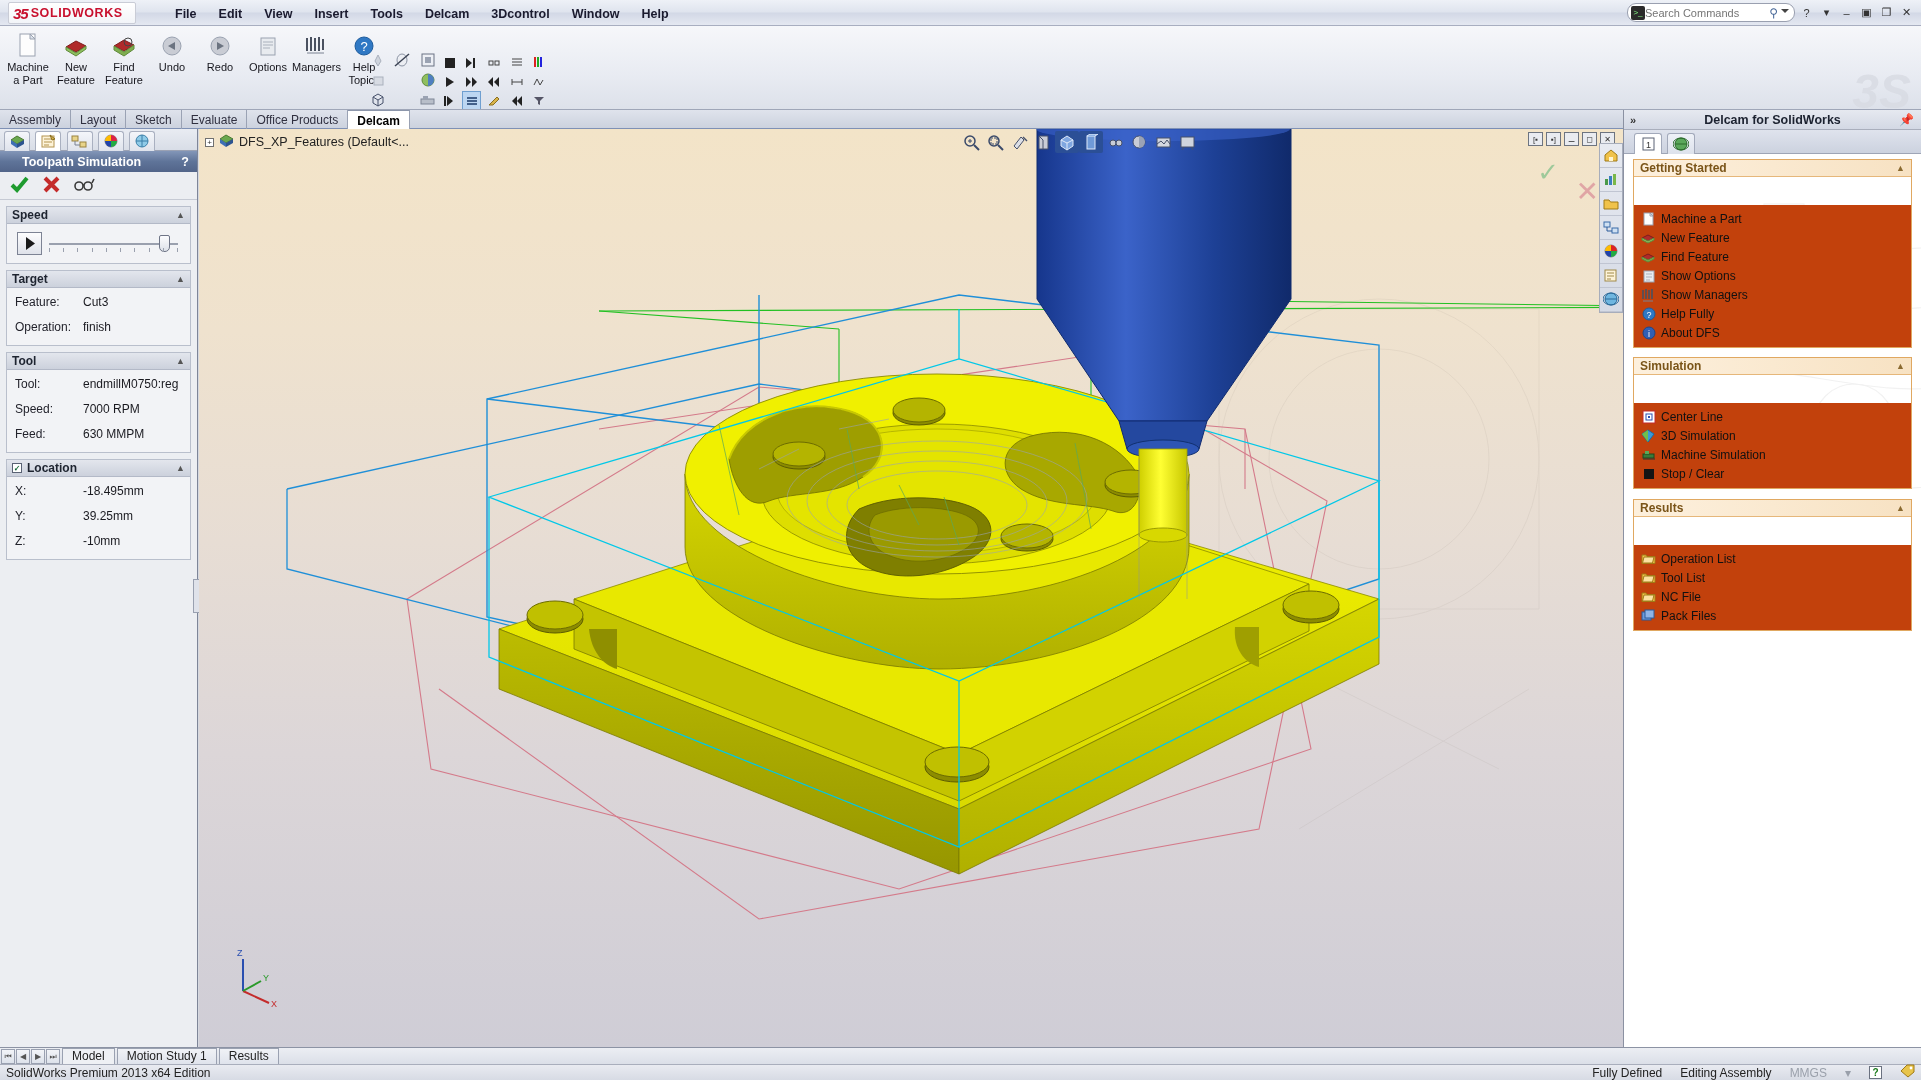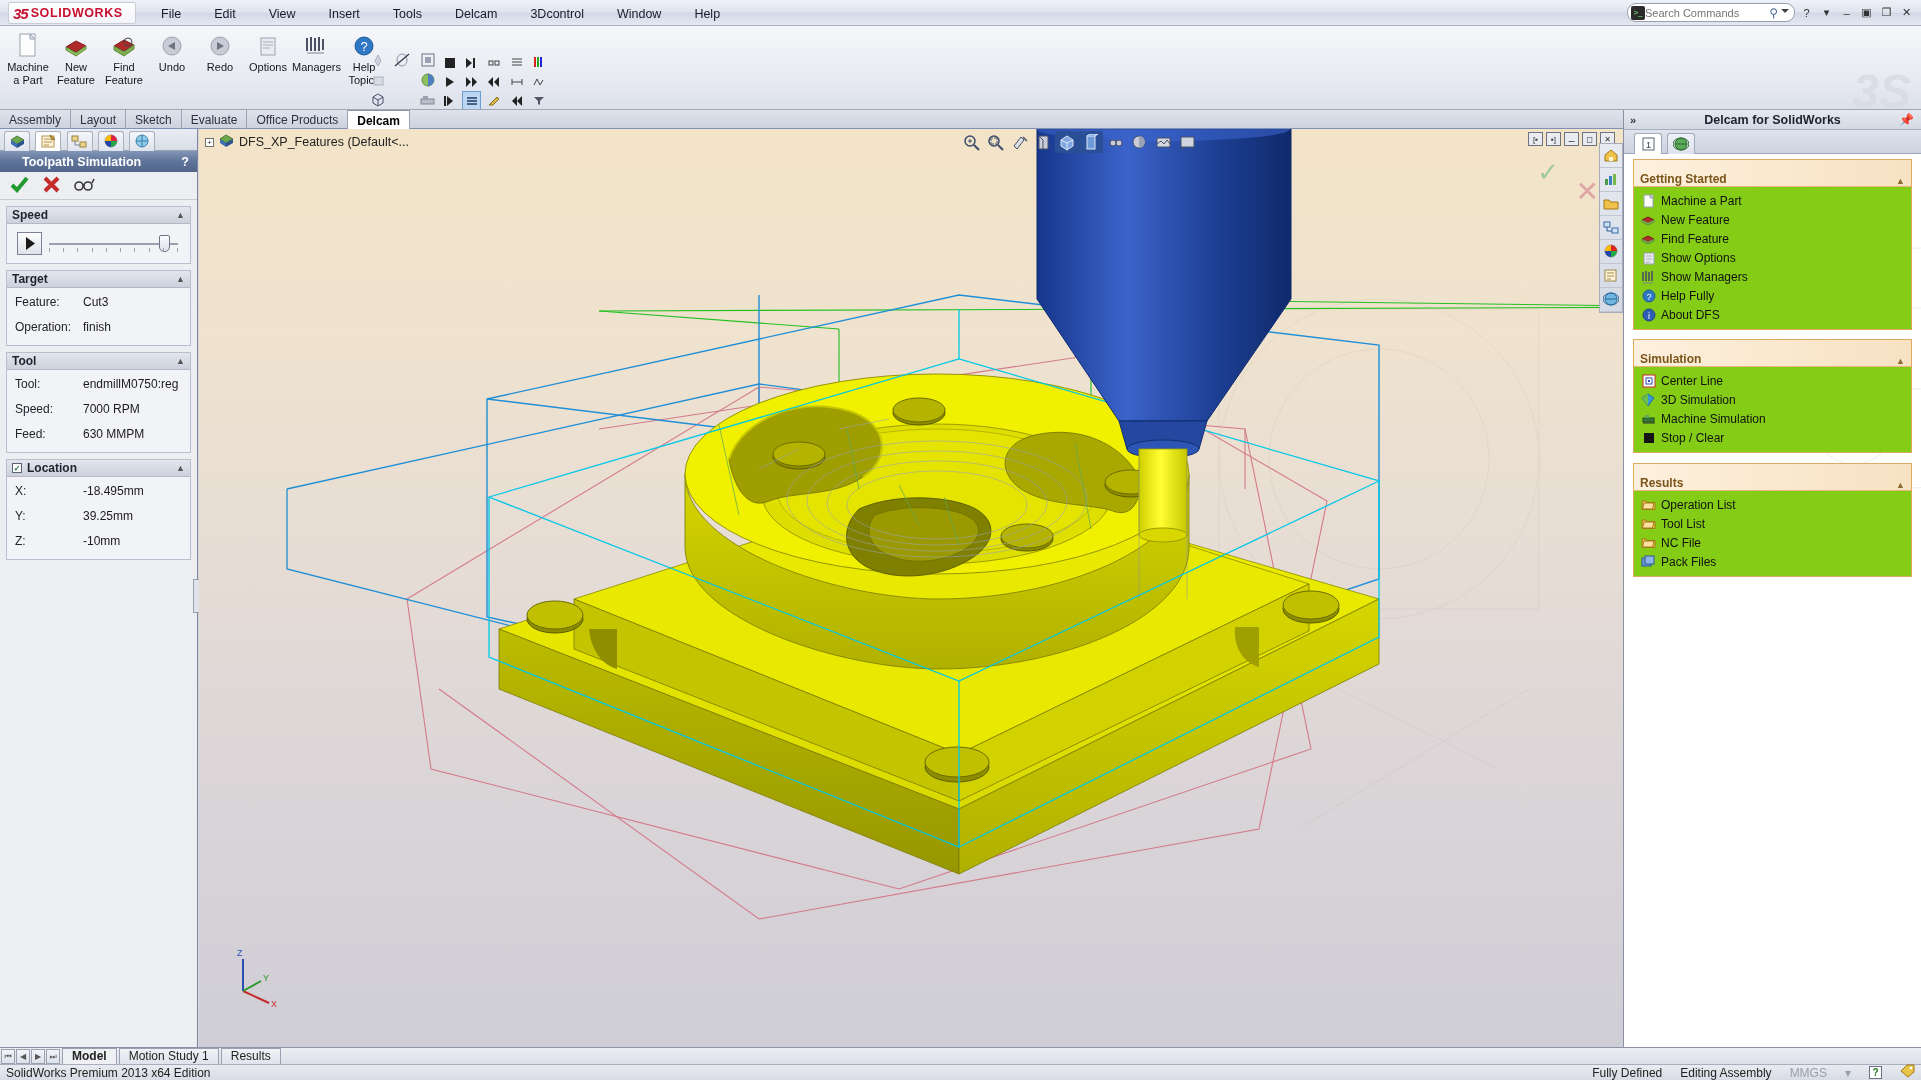--- a/index.html
+++ b/index.html
@@ -19,21 +19,21 @@
     border-bottom:1px solid #a8aec0;
   }
   .sw-logo {
     position:absolute; left:8px; top:2px; width:128px; height:22px;
     background:linear-gradient(to bottom,#fff,#f2f4f8);
     border:1px solid #c9ccd6; border-radius:2px;
     display:flex; align-items:center; padding-left:4px;
   }
   .sw-logo .mark { color:#c8102e; font-size:15px; font-weight:bold; font-style:italic; letter-spacing:-1px;}
   .sw-logo .name { color:#c8102e; font-size:12.5px; font-weight:bold; letter-spacing:0.6px; margin-left:3px;}
-  .menubar { position:absolute; left:150px; top:4px; height:20px; display:flex; gap:11px; }
+  .menubar { position:absolute; left:164px; top:4px; height:20px; display:flex; gap:0px;font-weight:bold; }
   .menubar .mi {
     padding:2px 11px; font-size:12.5px; color:#1a1a2e; cursor:default; line-height:16px;
   }
   .doc-title {
     position:absolute; left:0; top:4px; width:1921px; text-align:center;
     font-size:12.5px; color:#2a2a3a; pointer-events:none;
   }
   .tb-right { position:absolute; right:6px; top:3px; display:flex; align-items:center; gap:3px;}
   .search-box {
     width:168px; height:19px; background:#fff; border:1px solid #9aa0b0; border-radius:9px;
@@ -163,37 +163,37 @@
   .tp-tab.active{ background:#fff;}
   .tp-body { position:relative; height:913px; background:#fff; overflow:hidden;}
   .tp-watermark { position:absolute; right:-30px; top:40px; font-size:150px; color:#f0f0f0; }
   .brand { padding:10px 0 6px 28px; position:relative; z-index:2;}
   .brand .l1 { font-size:18px; color:#2a7ab0; line-height:19px;}
   .brand .l2 { font-size:19px; color:#2a7ab0; line-height:20px; display:flex; align-items:center;}
   .brand .xp { background:linear-gradient(to bottom,#3ba3dd,#1c72ad); color:#fff; font-size:12px;
                font-weight:bold; letter-spacing:1px; padding:1px 5px; margin-left:2px;}
   .brand .l3 { font-size:8.5px; color:#9aa3ad; margin-top:1px;}
   .sect { margin:5px 9px 0 9px; border:1px solid #e0a861; position:relative; z-index:2;}
-  .sect-hd { height:27px; background:linear-gradient(to right,#fdf0dd,#f7e2c3);
-             border-bottom:1px solid #e6b77a; display:flex; align-items:flex-end; padding:0 6px;
+  .sect-hd { height:17px; background:linear-gradient(to right,#fdf0dd,#f7e2c3);
+             border-bottom:1px solid #e6b77a; display:flex; align-items:center; padding:0 6px;
              font-weight:bold; font-size:12px; color:#7a5418; position:relative;}
   .sect-hd .up { position:absolute; right:6px; font-size:9px; color:#8a6a30;}
-  .sect-bd { background:#84cc16; padding:4px 16px 5px 0;}
+  .sect-bd { background:#c2410c; padding:4px 16px 5px 0;margin-top:28px;}
   .sitem { height:19px; display:flex; align-items:center; padding-left:6px; font-size:12px; color:#111; cursor:default;}
   .sitem .si2 { width:17px; display:flex; align-items:center; justify-content:center; margin-right:4px;}
 
   
   .bottombar { position:absolute; left:0; top:1047px; width:1921px; height:17px;
     background:linear-gradient(to bottom,#eceef3,#dbdfe8); border-top:1px solid #8c93a4;}
   .navbtns { float:left; display:flex; }
   .navb { width:14px;height:15px; border:1px solid #9aa1b1; background:linear-gradient(to bottom,#f2f4f8,#dde2eb);
           font-size:8px; display:flex;align-items:center;justify-content:center; color:#555; margin:1px 0 0 1px;}
   .btab { float:left; height:16px; padding:0 9px; border:1px solid #9aa1b1; border-bottom:0; margin-left:2px;
           font-size:12px; line-height:15px; background:linear-gradient(to bottom,#f0f2f6,#dfe3ec); color:#222;}
-  .btab.active{ font-weight:bold; background:#eef0f4;}
+  .btab.active{ font-weight:normal; background:#eef0f4;}
   .statusbar { position:absolute; left:0; top:1064px; width:1921px; height:16px;
     background:linear-gradient(to bottom,#e9ebf1,#d7dbe4); border-top:1px solid #a9aebc;
     font-size:12px; color:#222; display:flex; align-items:center;}
   .statusbar .left { padding-left:6px;}
   .statusbar .right { position:absolute; right:6px; display:flex; align-items:center; gap:18px;}
   .statusbar .dim { color:#9aa0ab;}
   .sb-q { width:13px;height:13px; border:1px solid #6a7180; background:#fff; color:#1a7a1a;
           font-weight:bold; font-size:10px; display:flex;align-items:center;justify-content:center;}
 </style>
 </head>

